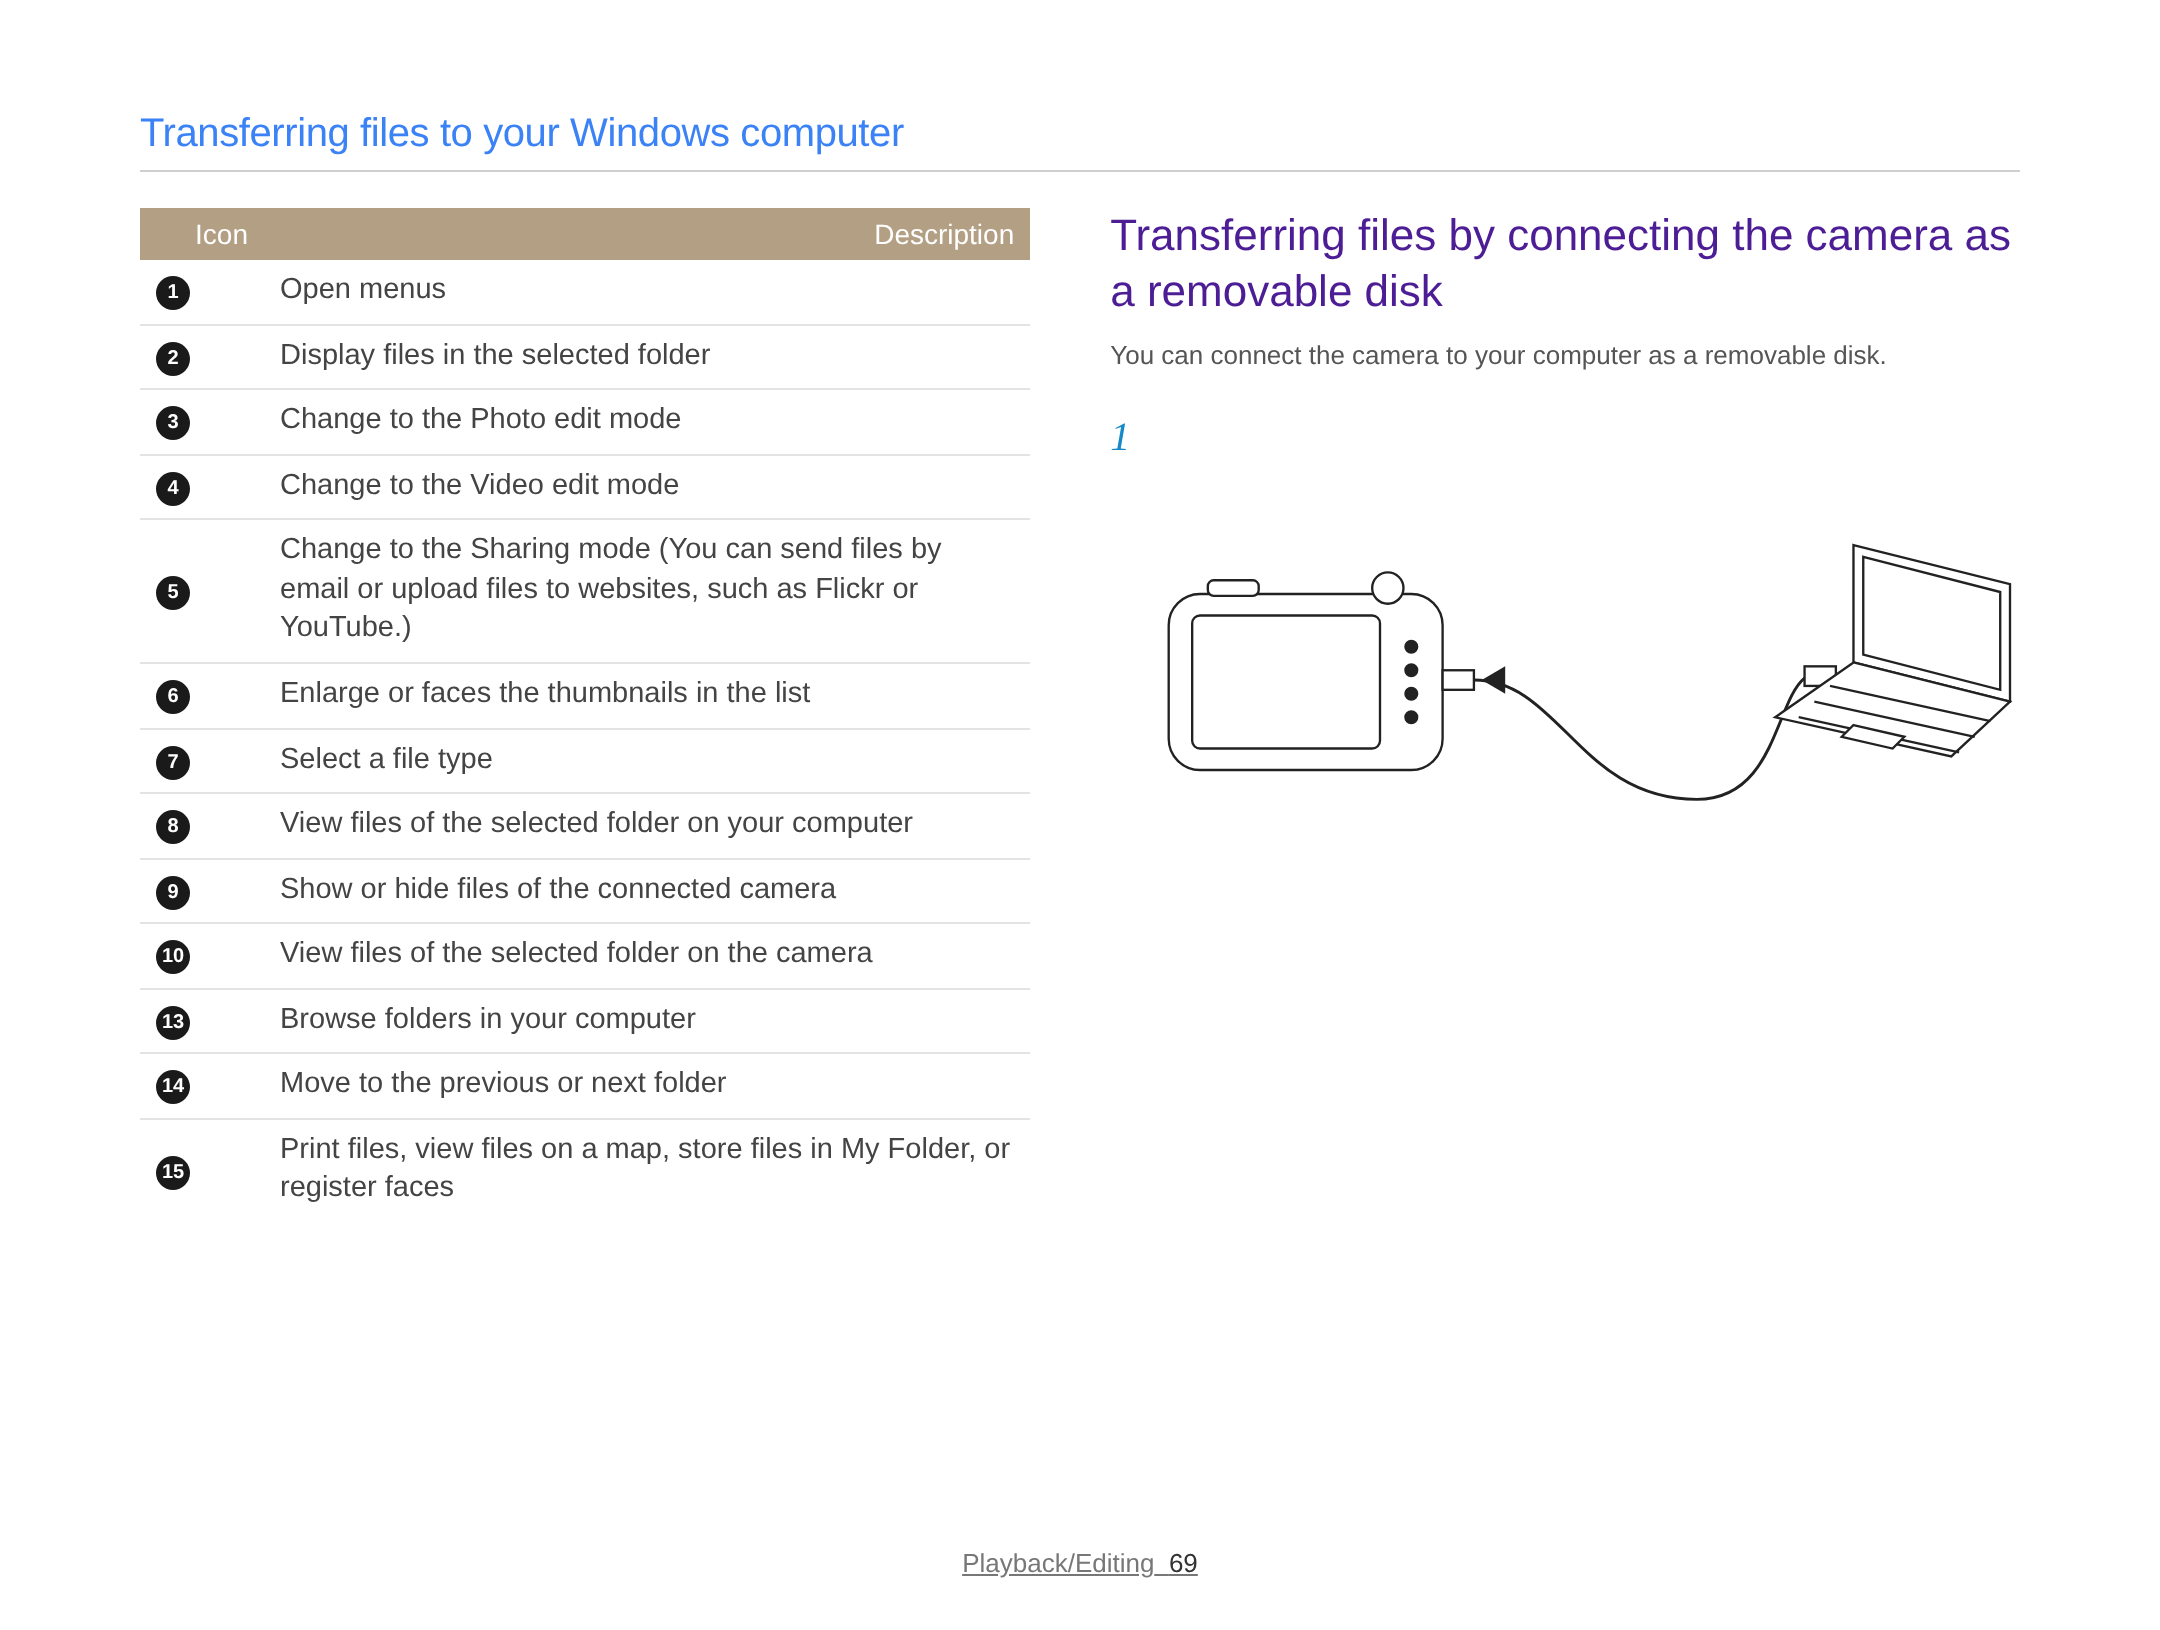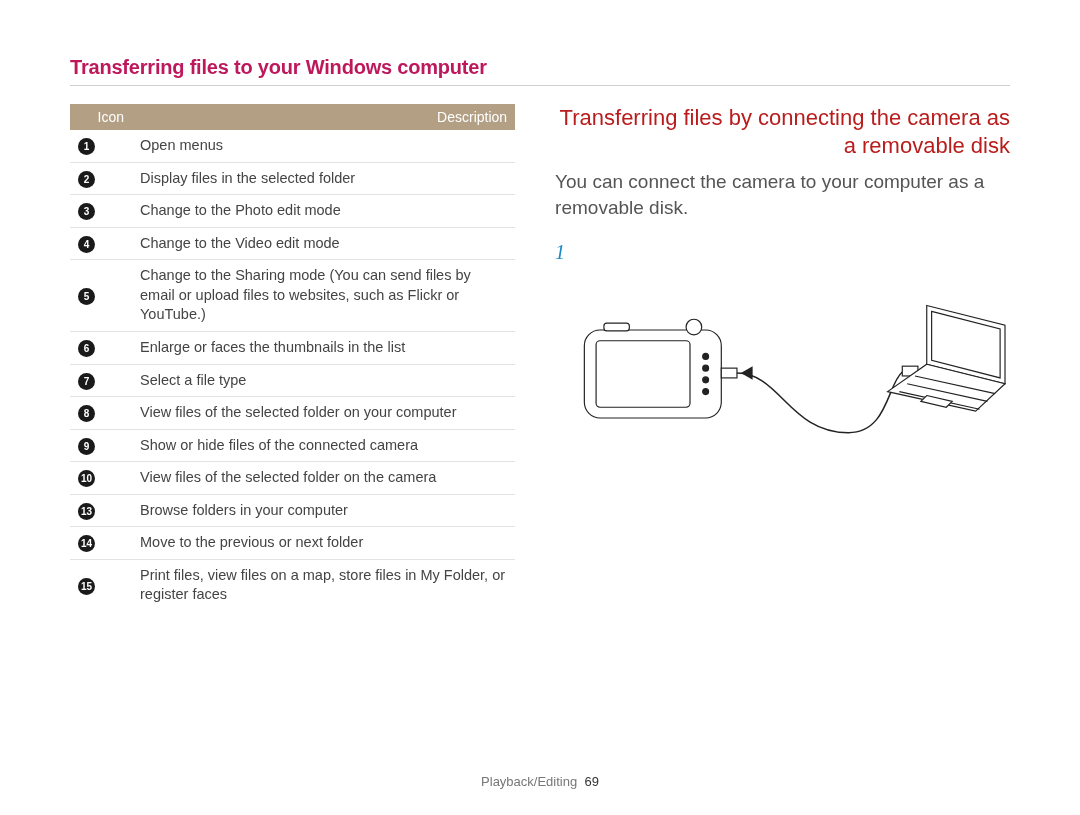--- a/index.html
+++ b/index.html
@@ -8,26 +8,26 @@
     height: 815px;
     background: #fff;
     font-family: Arial, Helvetica, sans-serif;
     color: #333;
     position: relative;
     padding: 56px 70px 0 70px;
     font-weight: 300;
   }
   .page-header {
     font-size: 20px;
-    color: #be185d;
+    color: #3b82f6;
     letter-spacing: -0.2px;
     padding-bottom: 6px;
     border-bottom: 1px solid #cfcfcf;
     margin-bottom: 18px;
-    font-weight: 700;
+    font-weight: 400;
   }
   .columns {
     display: flex;
     gap: 40px;
   }
   .left-col {
     width: 455px;
   }
   .right-col {
     width: 465px;
@@ -59,29 +59,28 @@
     width: 17px; height: 17px;
     line-height: 17px;
     background: #1a1a1a;
     color: #fff;
     border-radius: 50%;
     text-align: center;
     font-size: 10px;
     font-weight: bold;
   }
   .section-title {
-    color: #b91c1c;
+    color: #4c1d95;
     font-size: 22px;
     font-weight: 400;
     line-height: 1.25;
     margin-bottom: 10px;
-    text-align: right;
   }
   .body-text {
-    font-size: 19px;
+    font-size: 13px;
     color: #555;
     line-height: 1.35;
     margin-bottom: 20px;
   }
   .step {
     display: flex;
     gap: 10px;
     font-size: 15px;
     color: #333;
     margin-bottom: 14px;
@@ -99,20 +98,21 @@
     height: 180px;
     margin-top: 8px;
   }
   .footer {
     position: absolute;
     bottom: 26px;
     left: 0; right: 0;
     text-align: center;
     font-size: 13px;
     color: #777;
+    text-decoration: underline;
   }
   .footer .pg { color: #333; }
 </style>
 </head>
 <body>
 
 <div class="page-header">Transferring files to your Windows computer</div>
 
 <div class="columns">
 

